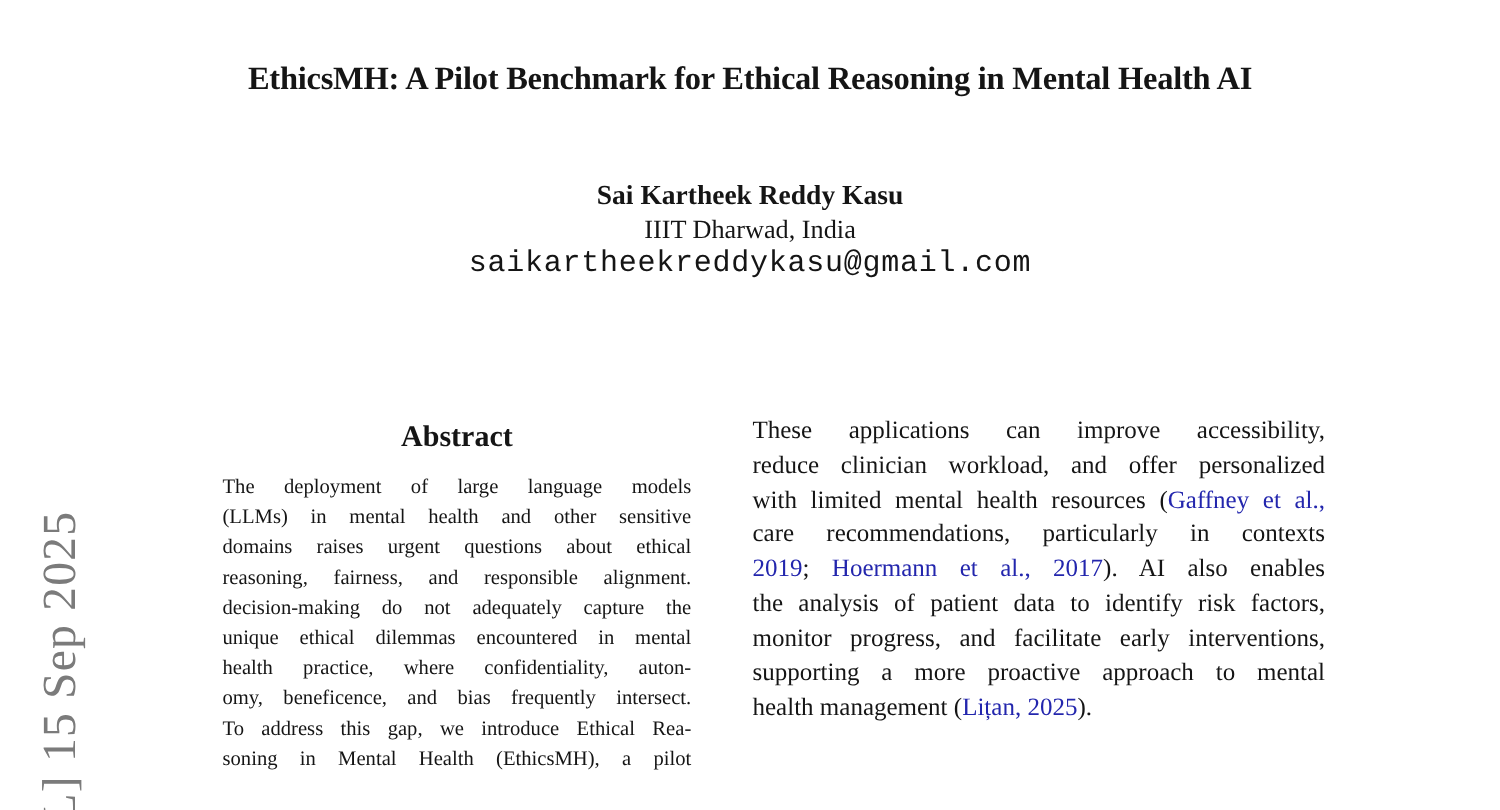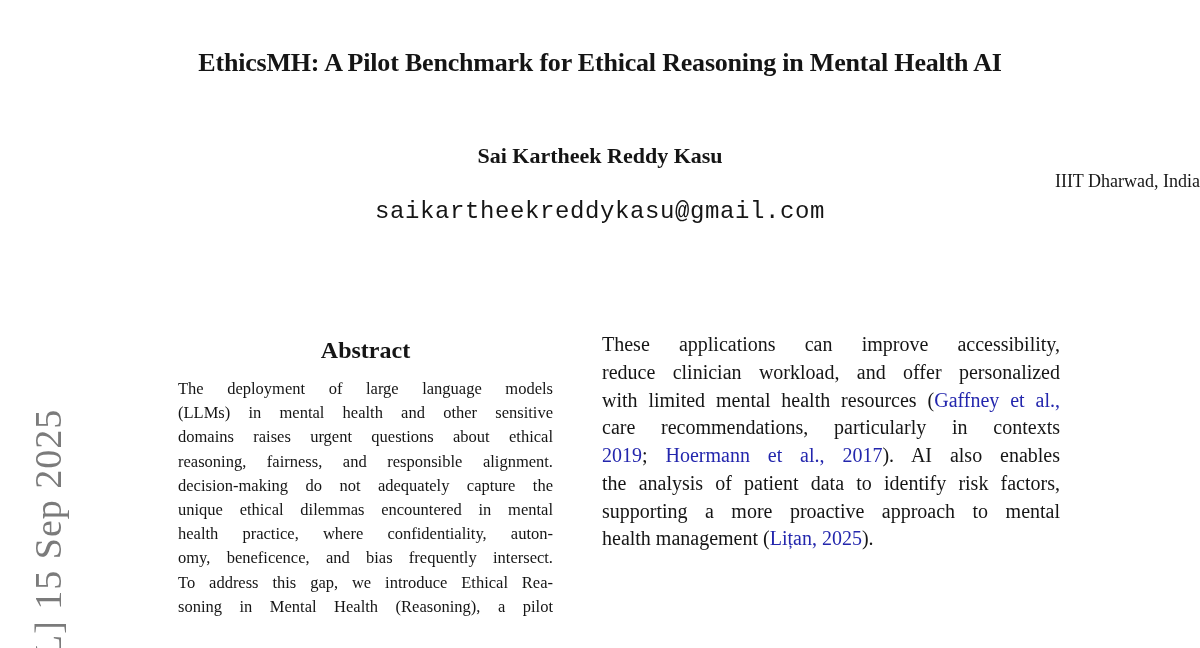--- a/index.html
+++ b/index.html
@@ -27,22 +27,22 @@
     font-size:26px;font-weight:bold;
     letter-spacing:-0.2px;
   }
   .author{
     position:absolute;left:0;right:0;top:143px;
     text-align:center;
     font-size:22px;font-weight:bold;
   }
   .affiliation{
     position:absolute;left:0;right:0;top:171px;
-    text-align:right;
-    font-size:18px;
+    text-align:center;
+    font-size:21px;
   }
   .email{
     position:absolute;left:0;right:0;top:198px;
     text-align:center;
     font-family:"Liberation Mono", monospace;
     font-size:24px;letter-spacing:0.6px;
   }
   .abstract-heading{
     position:absolute;left:178px;width:375px;top:337px;
     text-align:center;
@@ -88,27 +88,28 @@
   <div class="abstract-body">
       <div class="t-line">The deployment of large language models</div>
       <div class="t-line">(LLMs) in mental health and other sensitive</div>
       <div class="t-line">domains raises urgent questions about ethical</div>
       <div class="t-line">reasoning, fairness, and responsible alignment.</div>
       <div class="t-line">decision-making do not adequately capture the</div>
       <div class="t-line">unique ethical dilemmas encountered in mental</div>
       <div class="t-line">health practice, where confidentiality, auton-</div>
       <div class="t-line">omy, beneficence, and bias frequently intersect.</div>
       <div class="t-line">To address this gap, we introduce Ethical Rea-</div>
-      <div class="t-line">soning in Mental Health (Reasoning), a pilot</div>
+      <div class="t-line">soning in Mental Health (EthicsMH), a pilot</div>
     </div>
 
   <div class="right-col">
       <div class="t-line"><span>These applications can improve accessibility,</span></div>
       <div class="t-line"><span>reduce clinician workload, and offer personalized</span></div>
       <div class="t-line"><span>with limited mental health resources (</span><span class="cite">Gaffney et al.,</span></div>
       <div class="t-line"><span>care recommendations, particularly in contexts</span></div>
       <div class="t-line"><span class="cite">2019</span><span>; </span><span class="cite">Hoermann et al., 2017</span><span>).  AI also enables</span></div>
       <div class="t-line"><span>the analysis of patient data to identify risk factors,</span></div>
+      <div class="t-line"><span>monitor progress, and facilitate early interventions,</span></div>
       <div class="t-line"><span>supporting a more proactive approach to mental</span></div>
       <div class="t-line last"><span>health management (</span><span class="cite">Lițan, 2025</span><span>).</span></div>
     </div>
 
 </div>
 
 </body></html>

